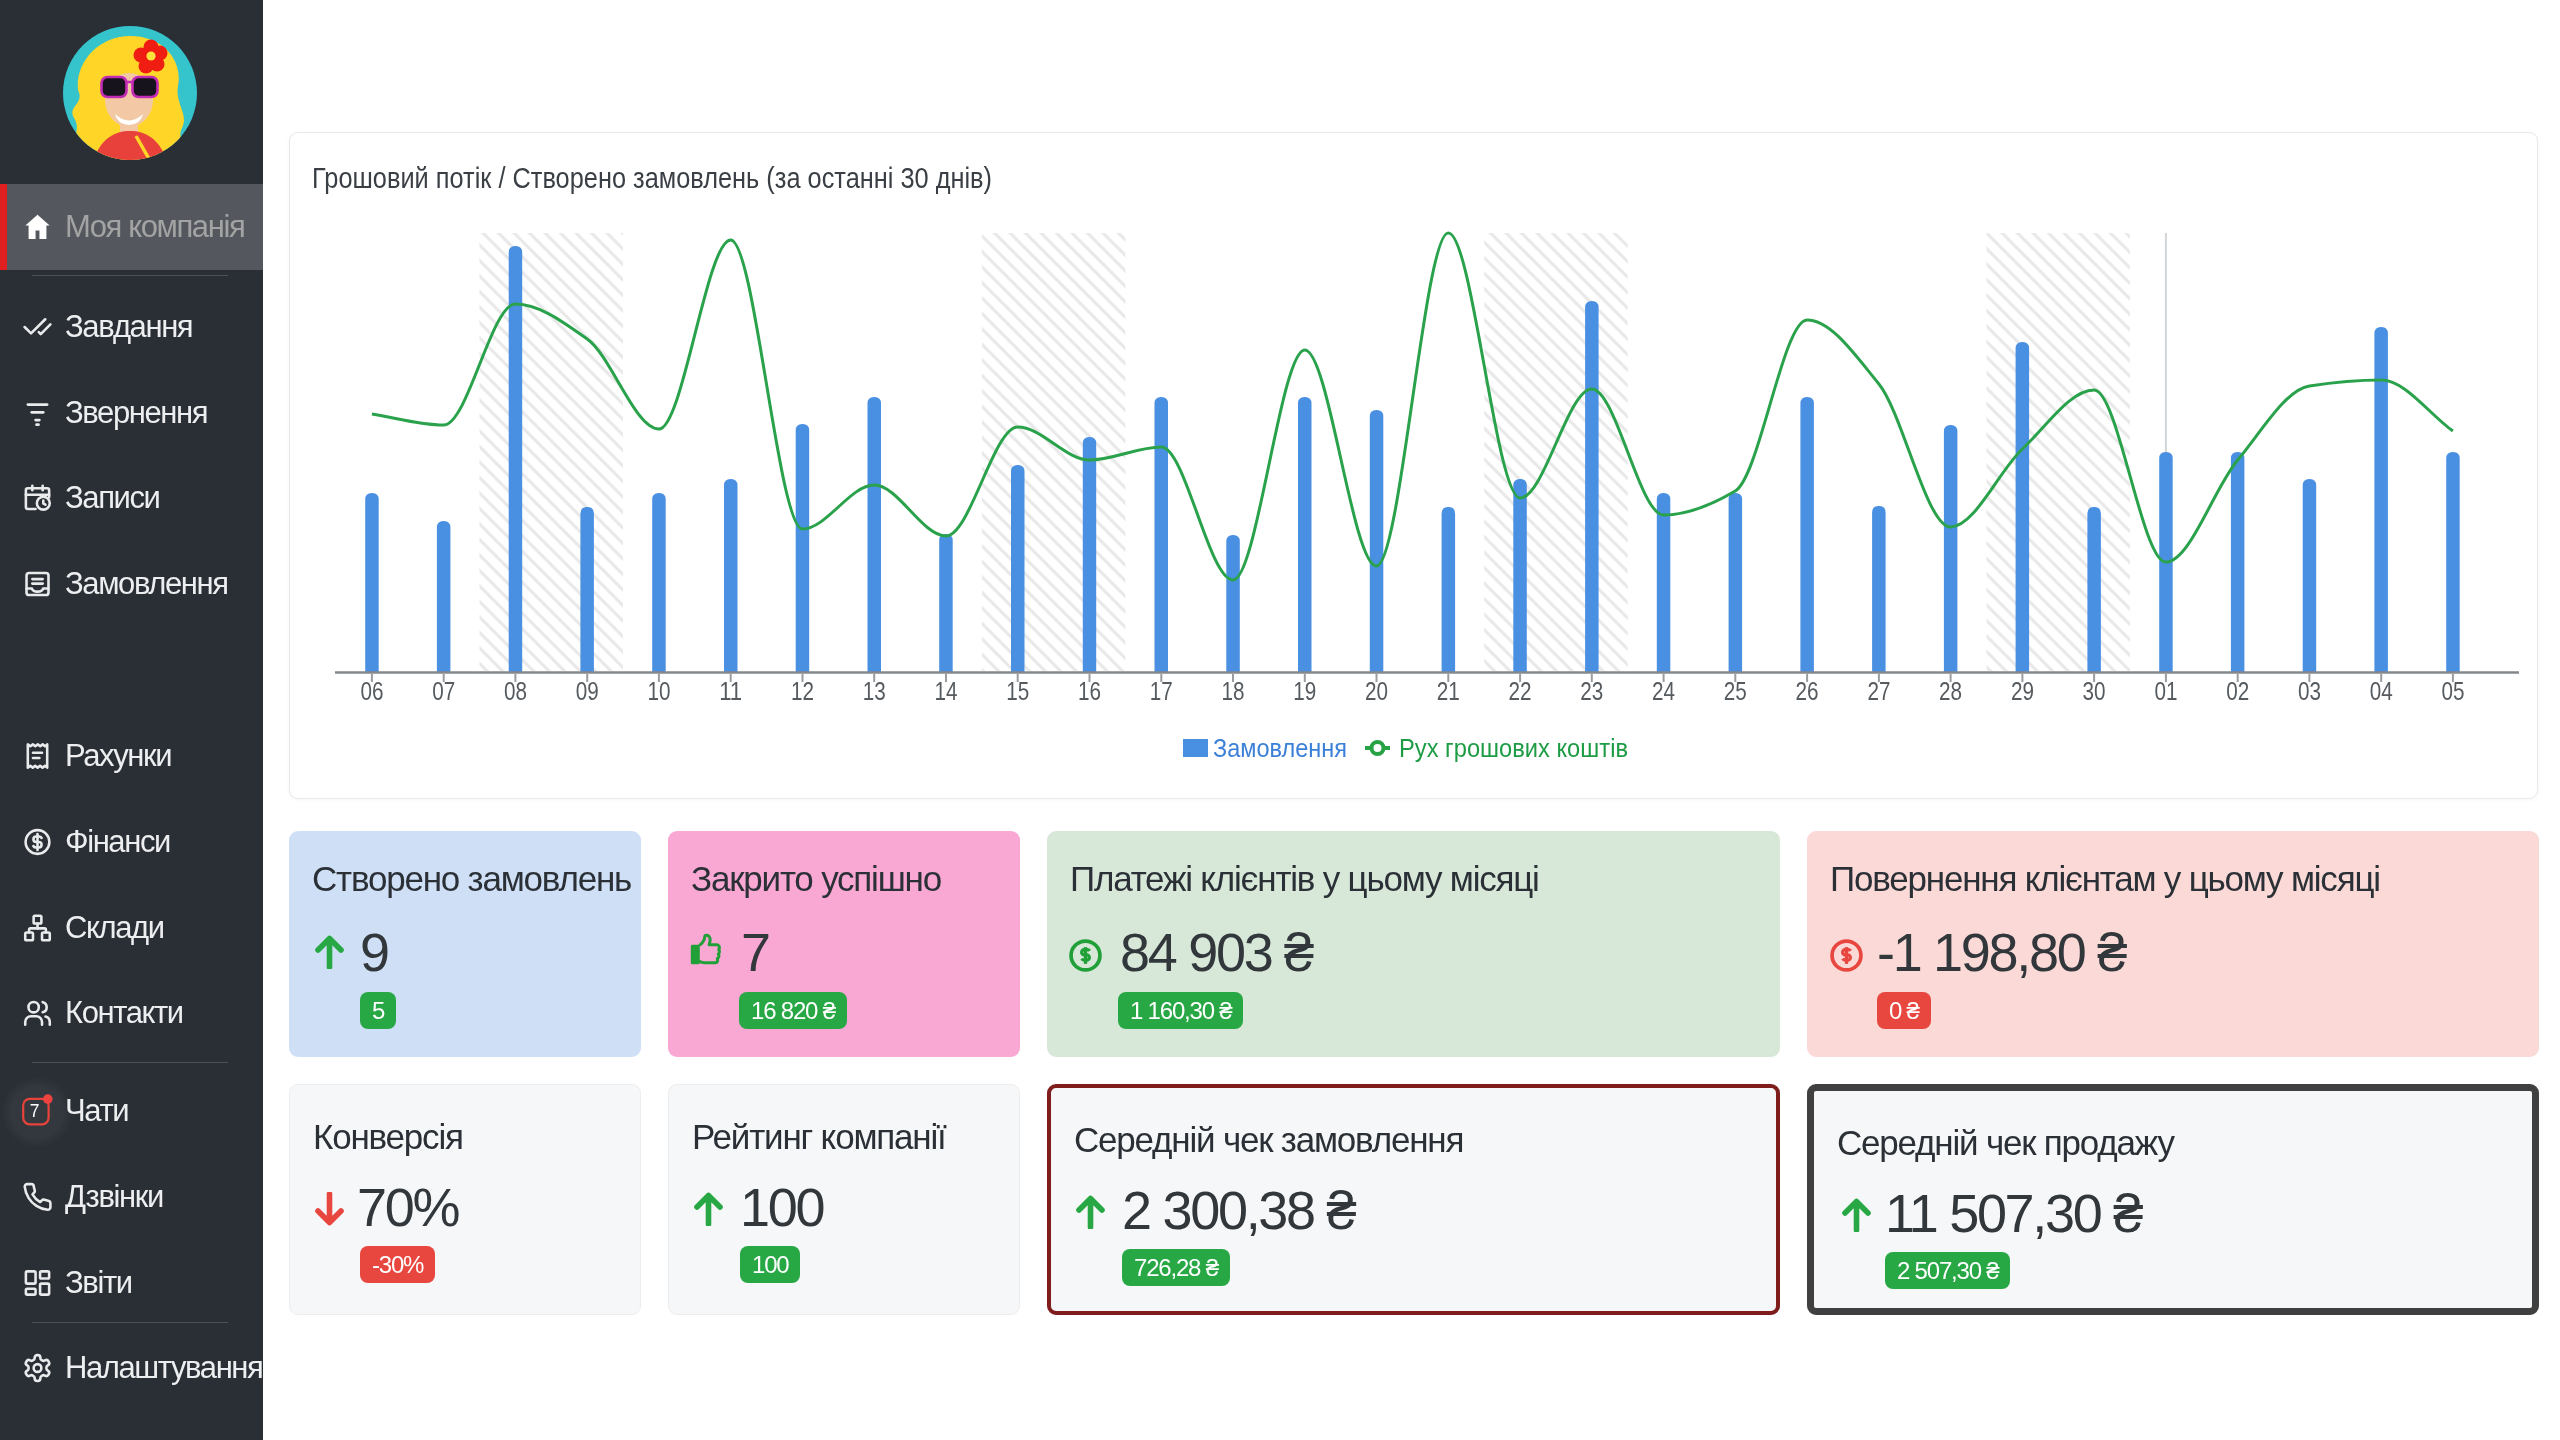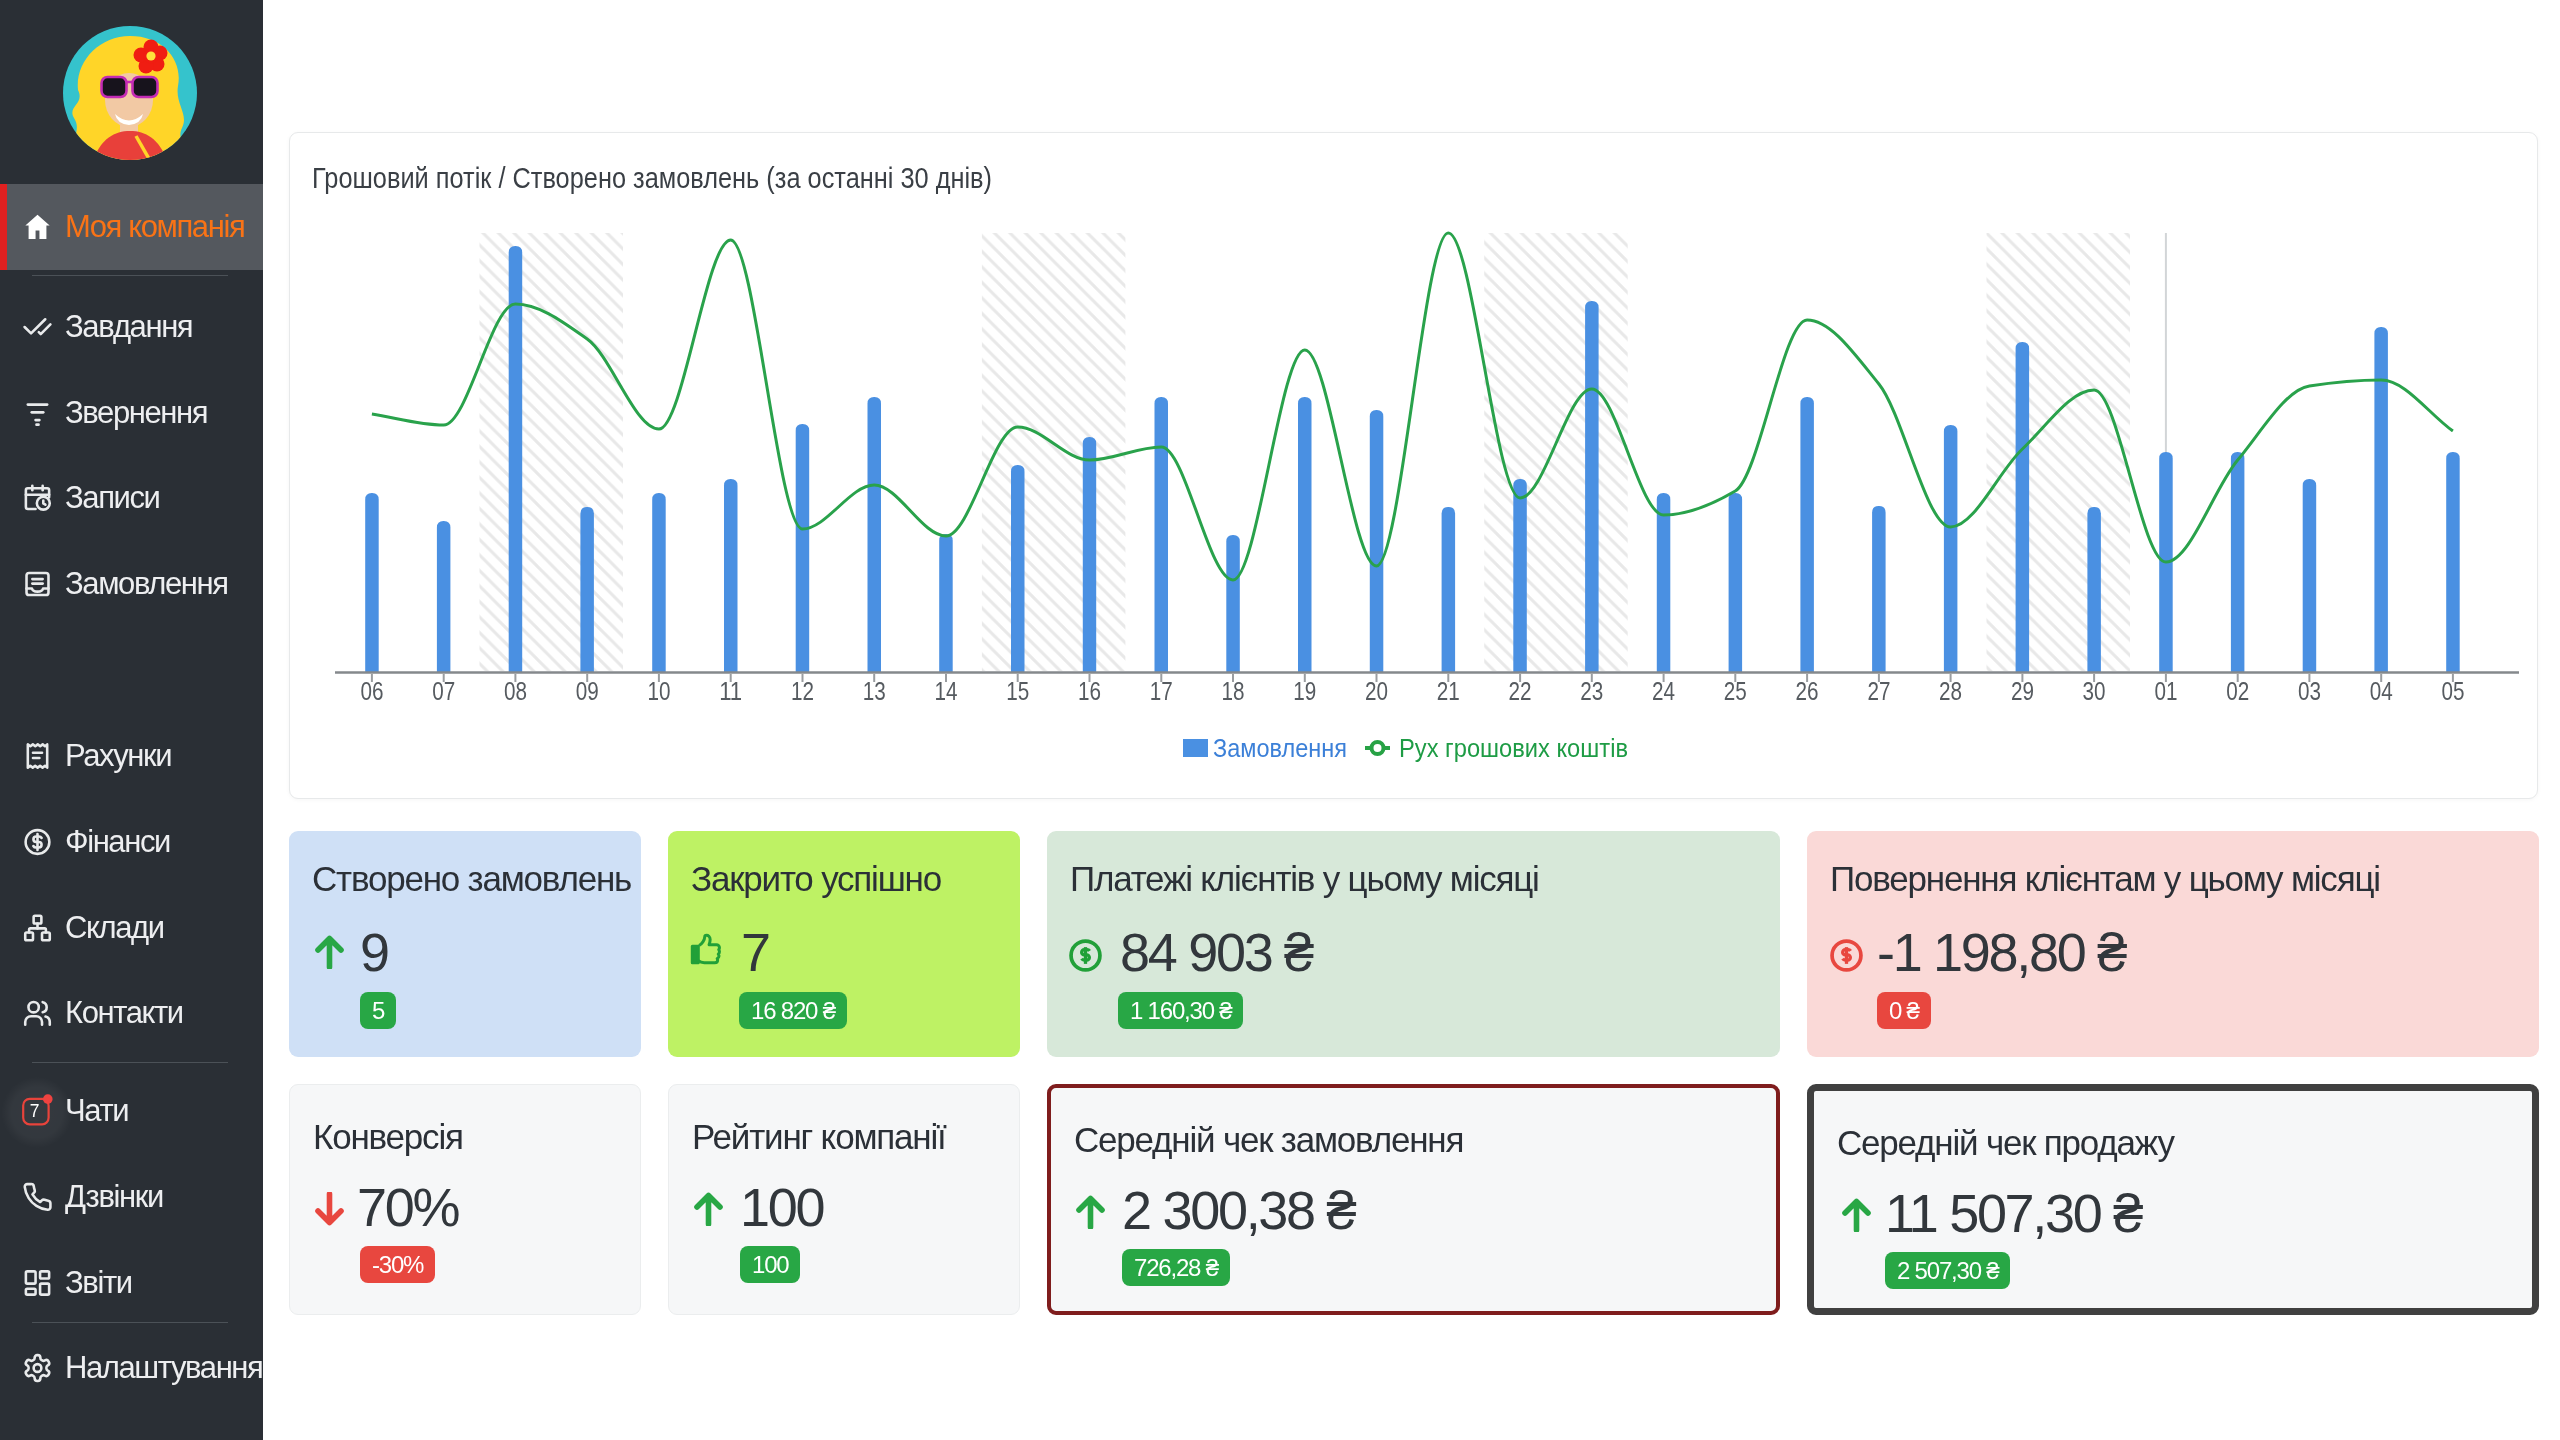--- a/index.html
+++ b/index.html
@@ -45,21 +45,21 @@
 </g>
 <circle cx="88" cy="30" r="4.6" fill="#ffe23c"></circle>
 </g>
     </svg>
   <div class="abs" style="left:0;top:184px;width:263px;height:86px;background:#54585e"></div>
   <div class="abs" style="left:0;top:184px;width:7px;height:86px;background:#e02020"></div>
   <div class="mi" style="top:184px">
     <span class="ic"><svg viewBox="0 0 24 24">
           <path d="M12 2.6 2.6 10.8 h2.5 V21.2 h5.4 v-6.4 h3 v6.4 h5.4 V10.8 h2.5 Z" fill="#fff" stroke="none"></path>
         </svg></span>
-    <span class="tx" style="color:#f97316">Моя компанія</span>
+    <span class="tx" style="color:#a3a3a3">Моя компанія</span>
   </div>
   <div class="div" style="top:275px"></div>
   <div class="mi" style="top:284px">
     <span class="ic"><svg viewBox="0 0 24 24">
           <path d="M18 6 7 17l-5-5"></path>
           <path d="m22 10-7.5 7.5L13 16"></path>
         </svg></span>
     <span class="tx">Завдання</span>
   </div>
   <div class="mi" style="top:370px">
@@ -277,21 +277,21 @@
 </div>
 
 <div class="card" style="left:289px;top:831px;width:352px;height:226px;background:#cfe0f6">
   <div class="ttl">Створено замовлень</div>
   <svg class="abs" style="left:26px;top:104px;width:29px;height:34px" viewBox="0 0 29 34">
       <path d="M14.5 32 V4 M3 15 14.5 3.5 26 15" fill="none" stroke="#28a745" stroke-width="5.6" stroke-linecap="round" stroke-linejoin="round"></path>
     </svg>
   <div class="num" style="left:71px;top:94px">9</div>
   <div class="bdg" style="left:71px;top:161px">5</div>
 </div>
-<div class="card" style="left:668px;top:831px;width:352px;height:226px;background:#bef264">
+<div class="card" style="left:668px;top:831px;width:352px;height:226px;background:#f9a8d4">
   <div class="ttl">Закрито успішно</div>
   <svg class="abs" style="left:21px;top:99px;width:36px;height:38px" viewBox="0 0 24 24">
       <g fill="none" stroke="#21a038" stroke-width="2" stroke-linejoin="round">
         <path d="M2.2 10.2h4v11h-4z" fill="#21a038"></path>
         <path d="M6.2 19.8c1.2 1 2.3 1.4 4 1.4h7c1.1 0 1.9-.8 1.9-1.8 0-.3-.1-.7-.3-1 .7-.3 1.2-1 1.2-1.7 0-.5-.2-.9-.5-1.3.5-.4.8-.9.8-1.6 0-.5-.2-1-.5-1.4.3-.4.5-.8.5-1.3 0-1.1-.9-1.9-2-1.9h-4.9c.3-1 .7-2.4.7-3.6 0-1.9-1.4-2.8-2.4-2.8-.8 0-1.2.4-1.2 1.1 0 2.1-2 4.8-3.8 5.8"></path>
       </g>
     </svg>
   <div class="num" style="left:73px;top:94px">7</div>
   <div class="bdg" style="left:71px;top:161px">16 820 ₴</div>
 </div>

